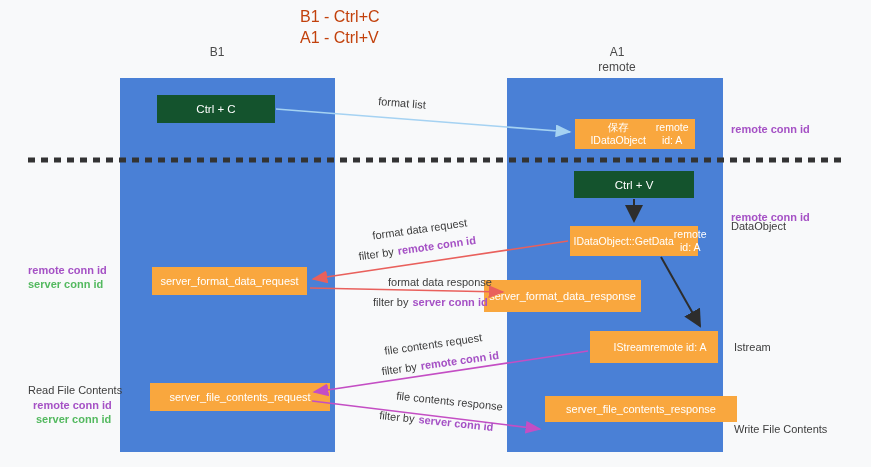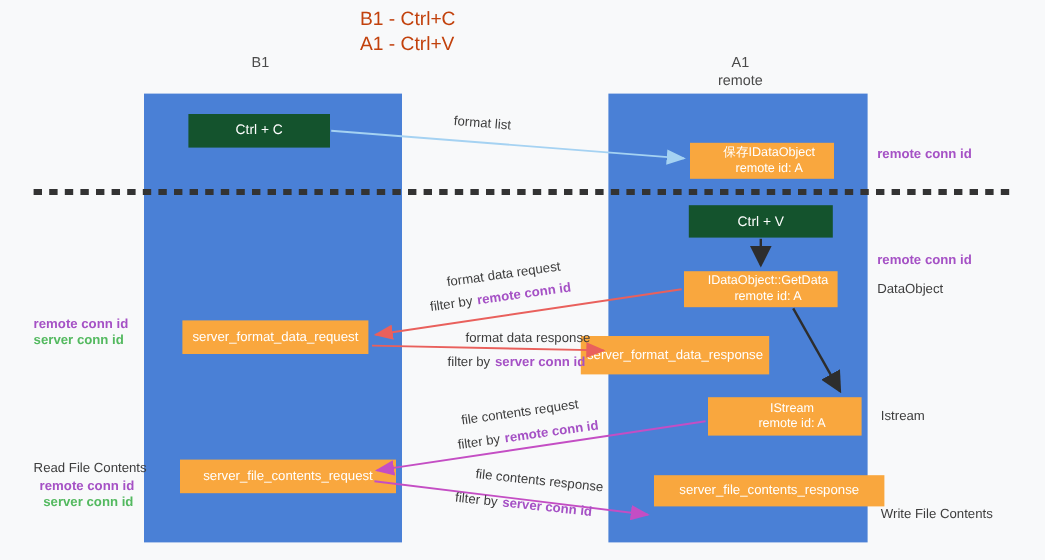--- a/index.html
+++ b/index.html
@@ -30,21 +30,21 @@
   }
   .lane.left  { left:120px; width:215px; }
   .lane.right { left:507px; width:216px; }
 
   .node {
     position:absolute; display:flex; align-items:center; justify-content:center;
     color:#ffffff; text-align:center; box-sizing:border-box;
   }
   .node.green  { background:#14532d; font-size:11.5px; }
   .node.orange { background:#f9a73e; font-size:11px; }
-  .node.twoline { flex-direction:column; font-size:10.5px; line-height:13px;padding-left:12px; }
+  .node.twoline { flex-direction:row; font-size:10.5px; line-height:13px;padding-left:12px; }
 
   .n-ctrl-c   { left:157px; top:95px;  width:118px; height:28px; }
   .n-save     { left:575px; top:119px; width:120px; height:30px; }
   .n-ctrl-v   { left:574px; top:171px; width:120px; height:27px; }
   .n-getdata  { left:570px; top:226px; width:128px; height:30px; }
   .n-freq     { left:152px; top:267px; width:155px; height:28px; }
   .n-fres     { left:484px; top:280px; width:157px; height:32px; }
   .n-istream  { left:590px; top:331px; width:128px; height:32px; }
   .n-creq     { left:150px; top:383px; width:180px; height:28px; }
   .n-cres     { left:545px; top:396px; width:192px; height:26px; }
@@ -74,21 +74,21 @@
   .side-label.purple { color:#a551c5; font-weight:bold; }
   .side-label.green  { color:#53b95f; font-weight:bold; }
 
   .sl-l1 { left:28px;  top:264px; }
   .sl-l2 { left:28px;  top:278px; }
   .sl-l3 { left:28px;  top:384px; }
   .sl-l4 { left:33px;  top:399px; }
   .sl-l5 { left:36px;  top:413px; }
   .sl-r1 { left:731px; top:123px; }
   .sl-r2 { left:731px; top:211px; }
-  .sl-r3 { left:731px; top:235px; }
+  .sl-r3 { left:731px; top:220px; }
   .sl-r4 { left:734px; top:341px; }
   .sl-r5 { left:734px; top:423px; }
 </style>
 </head>
 <body>
 
 <div class="canvas">
 
   <div class="title">
     <div>B1 - Ctrl+C</div>

